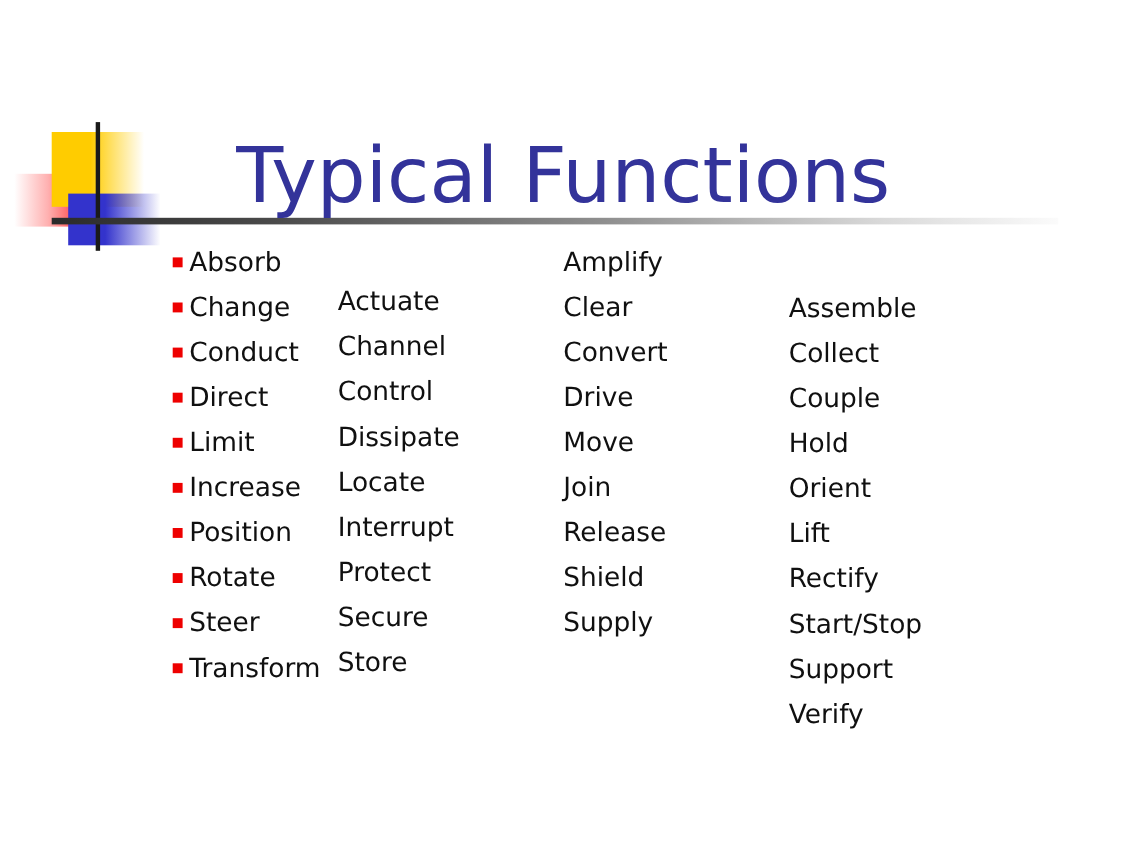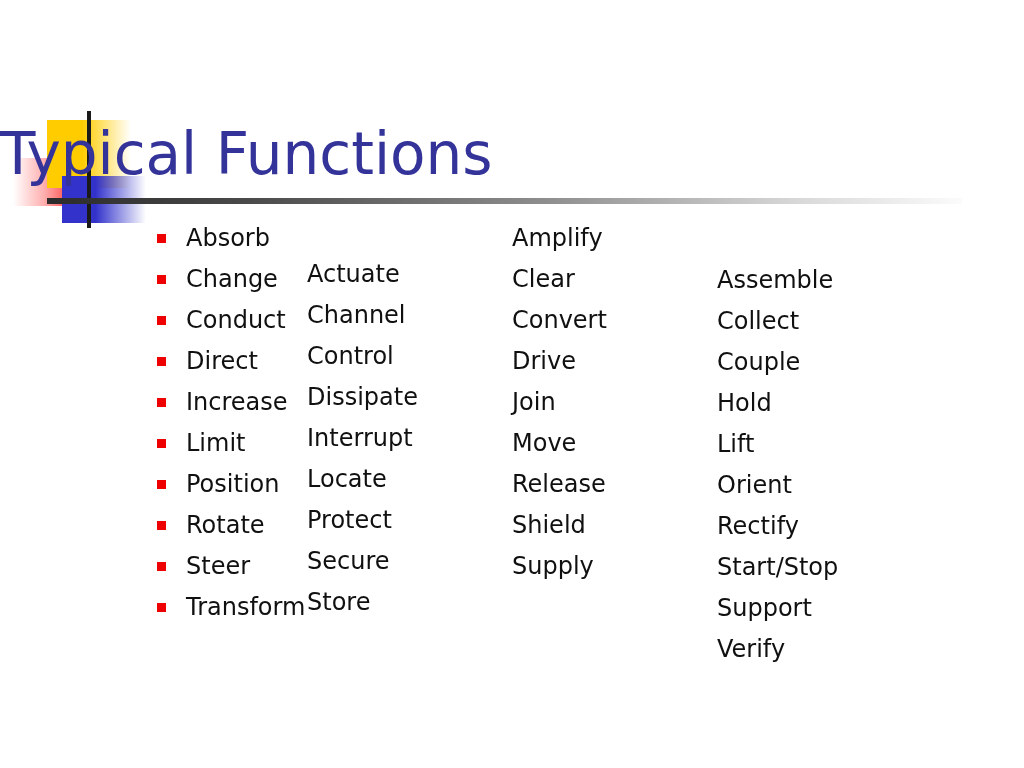--- a/index.html
+++ b/index.html
@@ -41,23 +41,23 @@
   .logo-hline {
     position:absolute;
     left:47px; top:198px; width:915px; height:6px;
     background:linear-gradient(to right, #2b2b2b 0%, #4a4a4a 22%, #8f8f8f 55%, #d8d8d8 82%, #fbfbfb 100%);
   }
 
   
   .title {
     position:absolute;
     left:0; top:124px; width:1024px;
-    text-align:left;
+    text-align:center;
     color:#33339a;
-    font-size:58px;
+    font-size:70px;
     font-weight:400;
     letter-spacing:0px;
     line-height:1.05;
     white-space:nowrap;
   }
 
   
   .list { position:absolute; left:0; top:220px; width:1024px; }
   .row {
     position:relative;
@@ -70,21 +70,21 @@
     background:#ee0000;
   }
   .cell {
     position:absolute;
     top:2px;
     color:#101010;
     font-size:24px;
     line-height:32px;
     white-space:nowrap;
   }
-  .c0 { left:186px; }
+  .c0 { left:172px; }
   .c1 { left:307px;margin-top:36px; }
   .c2 { left:512px;text-align:right; }
   .c3 { left:717px;margin-top:42px; }
 </style>
 </head>
 <body>
 
 <div class="slide">
 
   <div class="logo">
@@ -122,31 +122,31 @@
       </div>
       <div class="row">
         <span class="bullet"></span>
         <span class="cell c0">Direct</span>
         <span class="cell c1">Dissipate</span>
         <span class="cell c2">Drive</span>
         <span class="cell c3">Hold</span>
       </div>
       <div class="row">
         <span class="bullet"></span>
+        <span class="cell c0">Limit</span>
+        <span class="cell c1">Locate</span>
+        <span class="cell c2">Move</span>
+        <span class="cell c3">Orient</span>
+      </div>
+      <div class="row">
+        <span class="bullet"></span>
         <span class="cell c0">Increase</span>
         <span class="cell c1">Interrupt</span>
         <span class="cell c2">Join</span>
         <span class="cell c3">Lift</span>
-      </div>
-      <div class="row">
-        <span class="bullet"></span>
-        <span class="cell c0">Limit</span>
-        <span class="cell c1">Locate</span>
-        <span class="cell c2">Move</span>
-        <span class="cell c3">Orient</span>
       </div>
       <div class="row">
         <span class="bullet"></span>
         <span class="cell c0">Position</span>
         <span class="cell c1">Protect</span>
         <span class="cell c2">Release</span>
         <span class="cell c3">Rectify</span>
       </div>
       <div class="row">
         <span class="bullet"></span>

